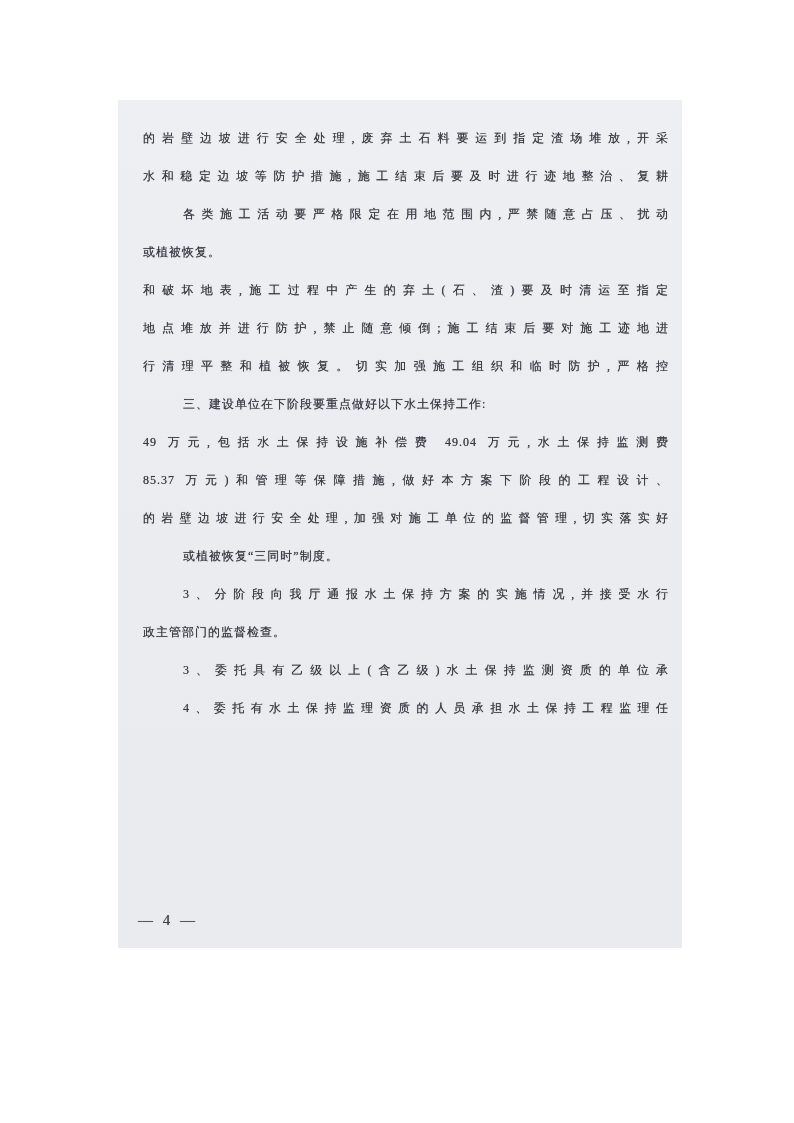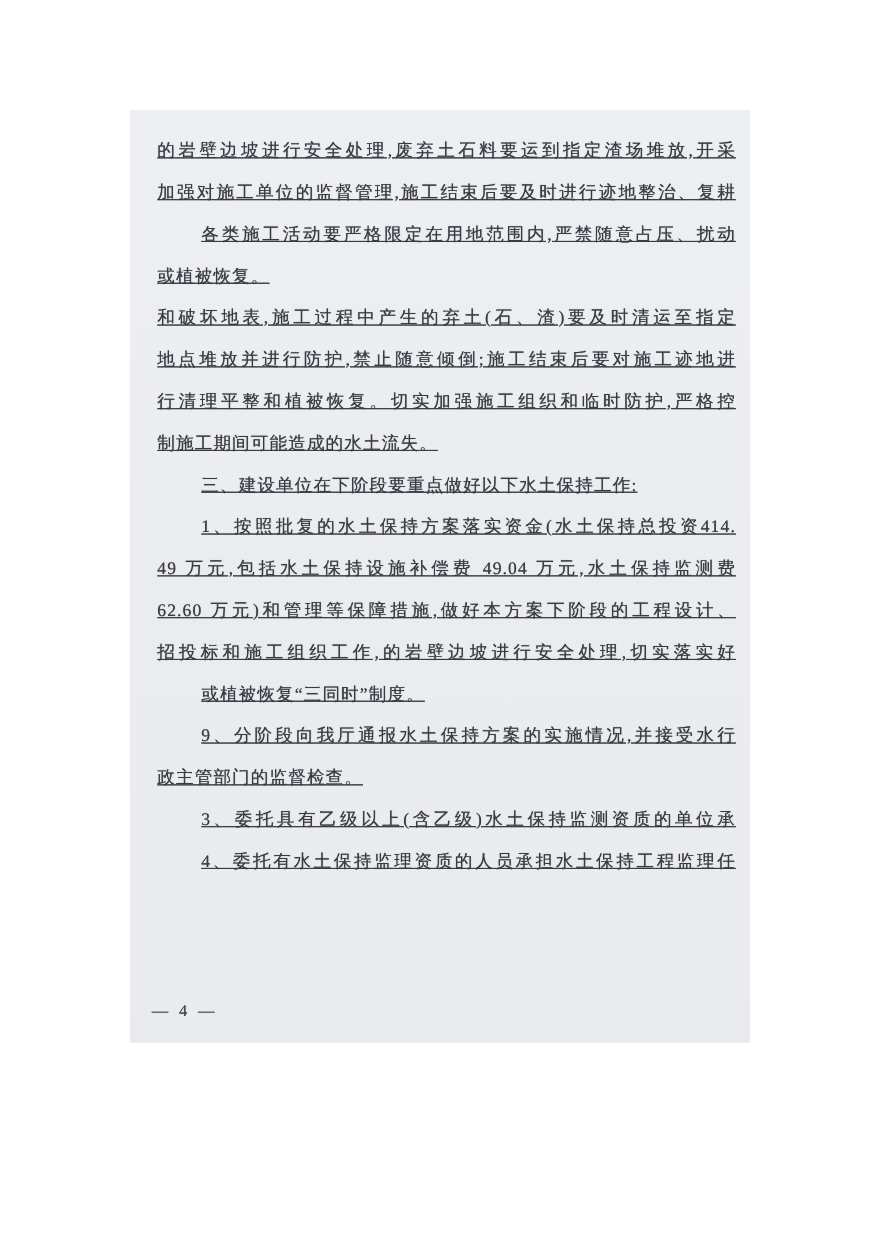--- a/index.html
+++ b/index.html
@@ -21,28 +21,27 @@
   }
   .text-block {
     position: absolute;
     left: 25px;
     right: 13px;
     top: 19px;
   }
   .line {
     height: 38px;
     line-height: 38px;
-    font-size: 16px;
+    font-size: 12px;
     color: #393a42;
     letter-spacing: 1px;
     text-align: justify;
     text-justify: inter-character;
     white-space: nowrap;
     text-shadow: 0 0 0.7px rgba(62, 62, 74, 0.75);
-    text-decoration: underline;
   }
   .line.full {
     text-align-last: justify;
     white-space: normal;
   }
   .line.indent {
     padding-left: 40px;
   }
   .page-number {
     position: absolute;
@@ -54,32 +53,30 @@
     color: #43444c;
     text-shadow: 0 0 0.7px rgba(62, 62, 74, 0.7);
   }
 </style>
 </head>
 <body>
 
 <div class="paper">
   <div class="text-block">
     <div class="line full">的岩壁边坡进行安全处理,废弃土石料要运到指定渣场堆放,开采</div>
-    <div class="line full">加强对施工单位的监督管理,施工结束后要及时进行迹地整治、复耕</div>
+    <div class="line full">水和稳定边坡等防护措施,施工结束后要及时进行迹地整治、复耕</div>
     <div class="line full indent">各类施工活动要严格限定在用地范围内,严禁随意占压、扰动</div>
     <div class="line">或植被恢复。</div>
     <div class="line full">和破坏地表,施工过程中产生的弃土(石、渣)要及时清运至指定</div>
     <div class="line full">地点堆放并进行防护,禁止随意倾倒;施工结束后要对施工迹地进</div>
     <div class="line full">行清理平整和植被恢复。切实加强施工组织和临时防护,严格控</div>
-    <div class="line">制施工期间可能造成的水土流失。</div>
     <div class="line indent">三、建设单位在下阶段要重点做好以下水土保持工作:</div>
-    <div class="line full indent">1、按照批复的水土保持方案落实资金(水土保持总投资414.</div>
     <div class="line full">49 万元,包括水土保持设施补偿费 49.04 万元,水土保持监测费</div>
-    <div class="line full">62.60 万元)和管理等保障措施,做好本方案下阶段的工程设计、</div>
-    <div class="line full">招投标和施工组织工作,的岩壁边坡进行安全处理,切实落实好</div>
+    <div class="line full">85.37 万元)和管理等保障措施,做好本方案下阶段的工程设计、</div>
+    <div class="line full">的岩壁边坡进行安全处理,加强对施工单位的监督管理,切实落实好</div>
     <div class="line indent">或植被恢复“三同时”制度。</div>
-    <div class="line full indent">9、分阶段向我厅通报水土保持方案的实施情况,并接受水行</div>
+    <div class="line full indent">3、分阶段向我厅通报水土保持方案的实施情况,并接受水行</div>
     <div class="line">政主管部门的监督检查。</div>
     <div class="line full indent">3、委托具有乙级以上(含乙级)水土保持监测资质的单位承</div>
     <div class="line full indent">4、委托有水土保持监理资质的人员承担水土保持工程监理任</div>
   </div>
   <div class="page-number">— 4 —</div>
 </div>
 
 </body></html>

